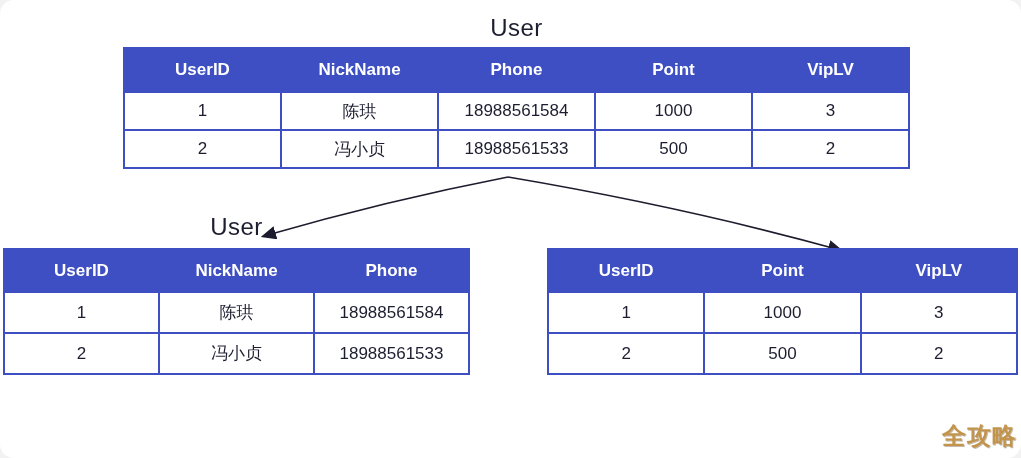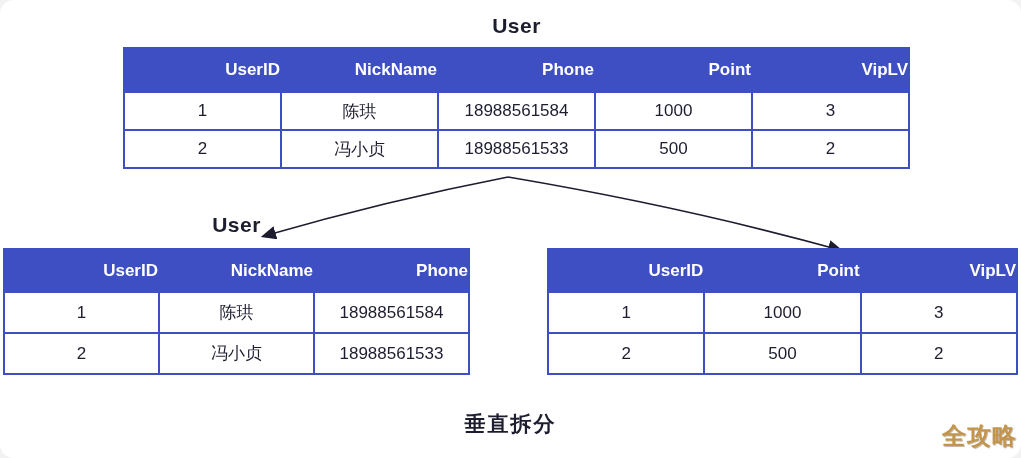--- a/index.html
+++ b/index.html
@@ -12,22 +12,22 @@
     height: 458px;
     background: #ffffff;
     border-radius: 14px;
     overflow: hidden;
     margin: 0 auto;
   }
 
   .table-title {
     position: absolute;
     text-align: center;
-    font-size: 21px;
-    font-weight: bold;
+    font-size: 24px;
+    font-weight: normal;
     color: var(--ink, #1d1d30);
     letter-spacing: 0.5px;
   }
   #title-top    { left: 123px; top: 14px;  width: 787px; }
   #title-left   { left: 3px;   top: 213px; width: 467px; }
   #title-right  { left: 547px; top: 213px; width: 471px; }
 
   table.dbtable {
     position: absolute;
     border-collapse: collapse;
@@ -39,21 +39,20 @@
     text-align: center;
     vertical-align: middle;
     overflow: hidden;
   }
   table.dbtable th {
     background: var(--blue, #3d4fc3);
     color: #ffffff;
     font-size: 17px;
     font-weight: bold;
     height: 44px;
-    text-align: right;
   }
   table.dbtable td {
     color: var(--ink, #1d1d30);
     font-size: 17px;
     height: 38px;
   }
   #table-top   { left: 123px; top: 47px;  width: 787px; }
   #table-left  { left: 3px;   top: 248px; width: 467px; }
   #table-right { left: 547px; top: 248px; width: 471px; }
   #table-left th, #table-left td, #table-right th, #table-right td { height: 41px; }
@@ -172,17 +171,16 @@
           <td>3</td>
         </tr>
         <tr>
           <td>2</td>
           <td>500</td>
           <td>2</td>
         </tr>
       </tbody>
     </table>
 
-  <div class="caption">垂直拆分</div>
 
   <div class="watermark">全攻略</div>
 
 </div>
 
 </body></html>

